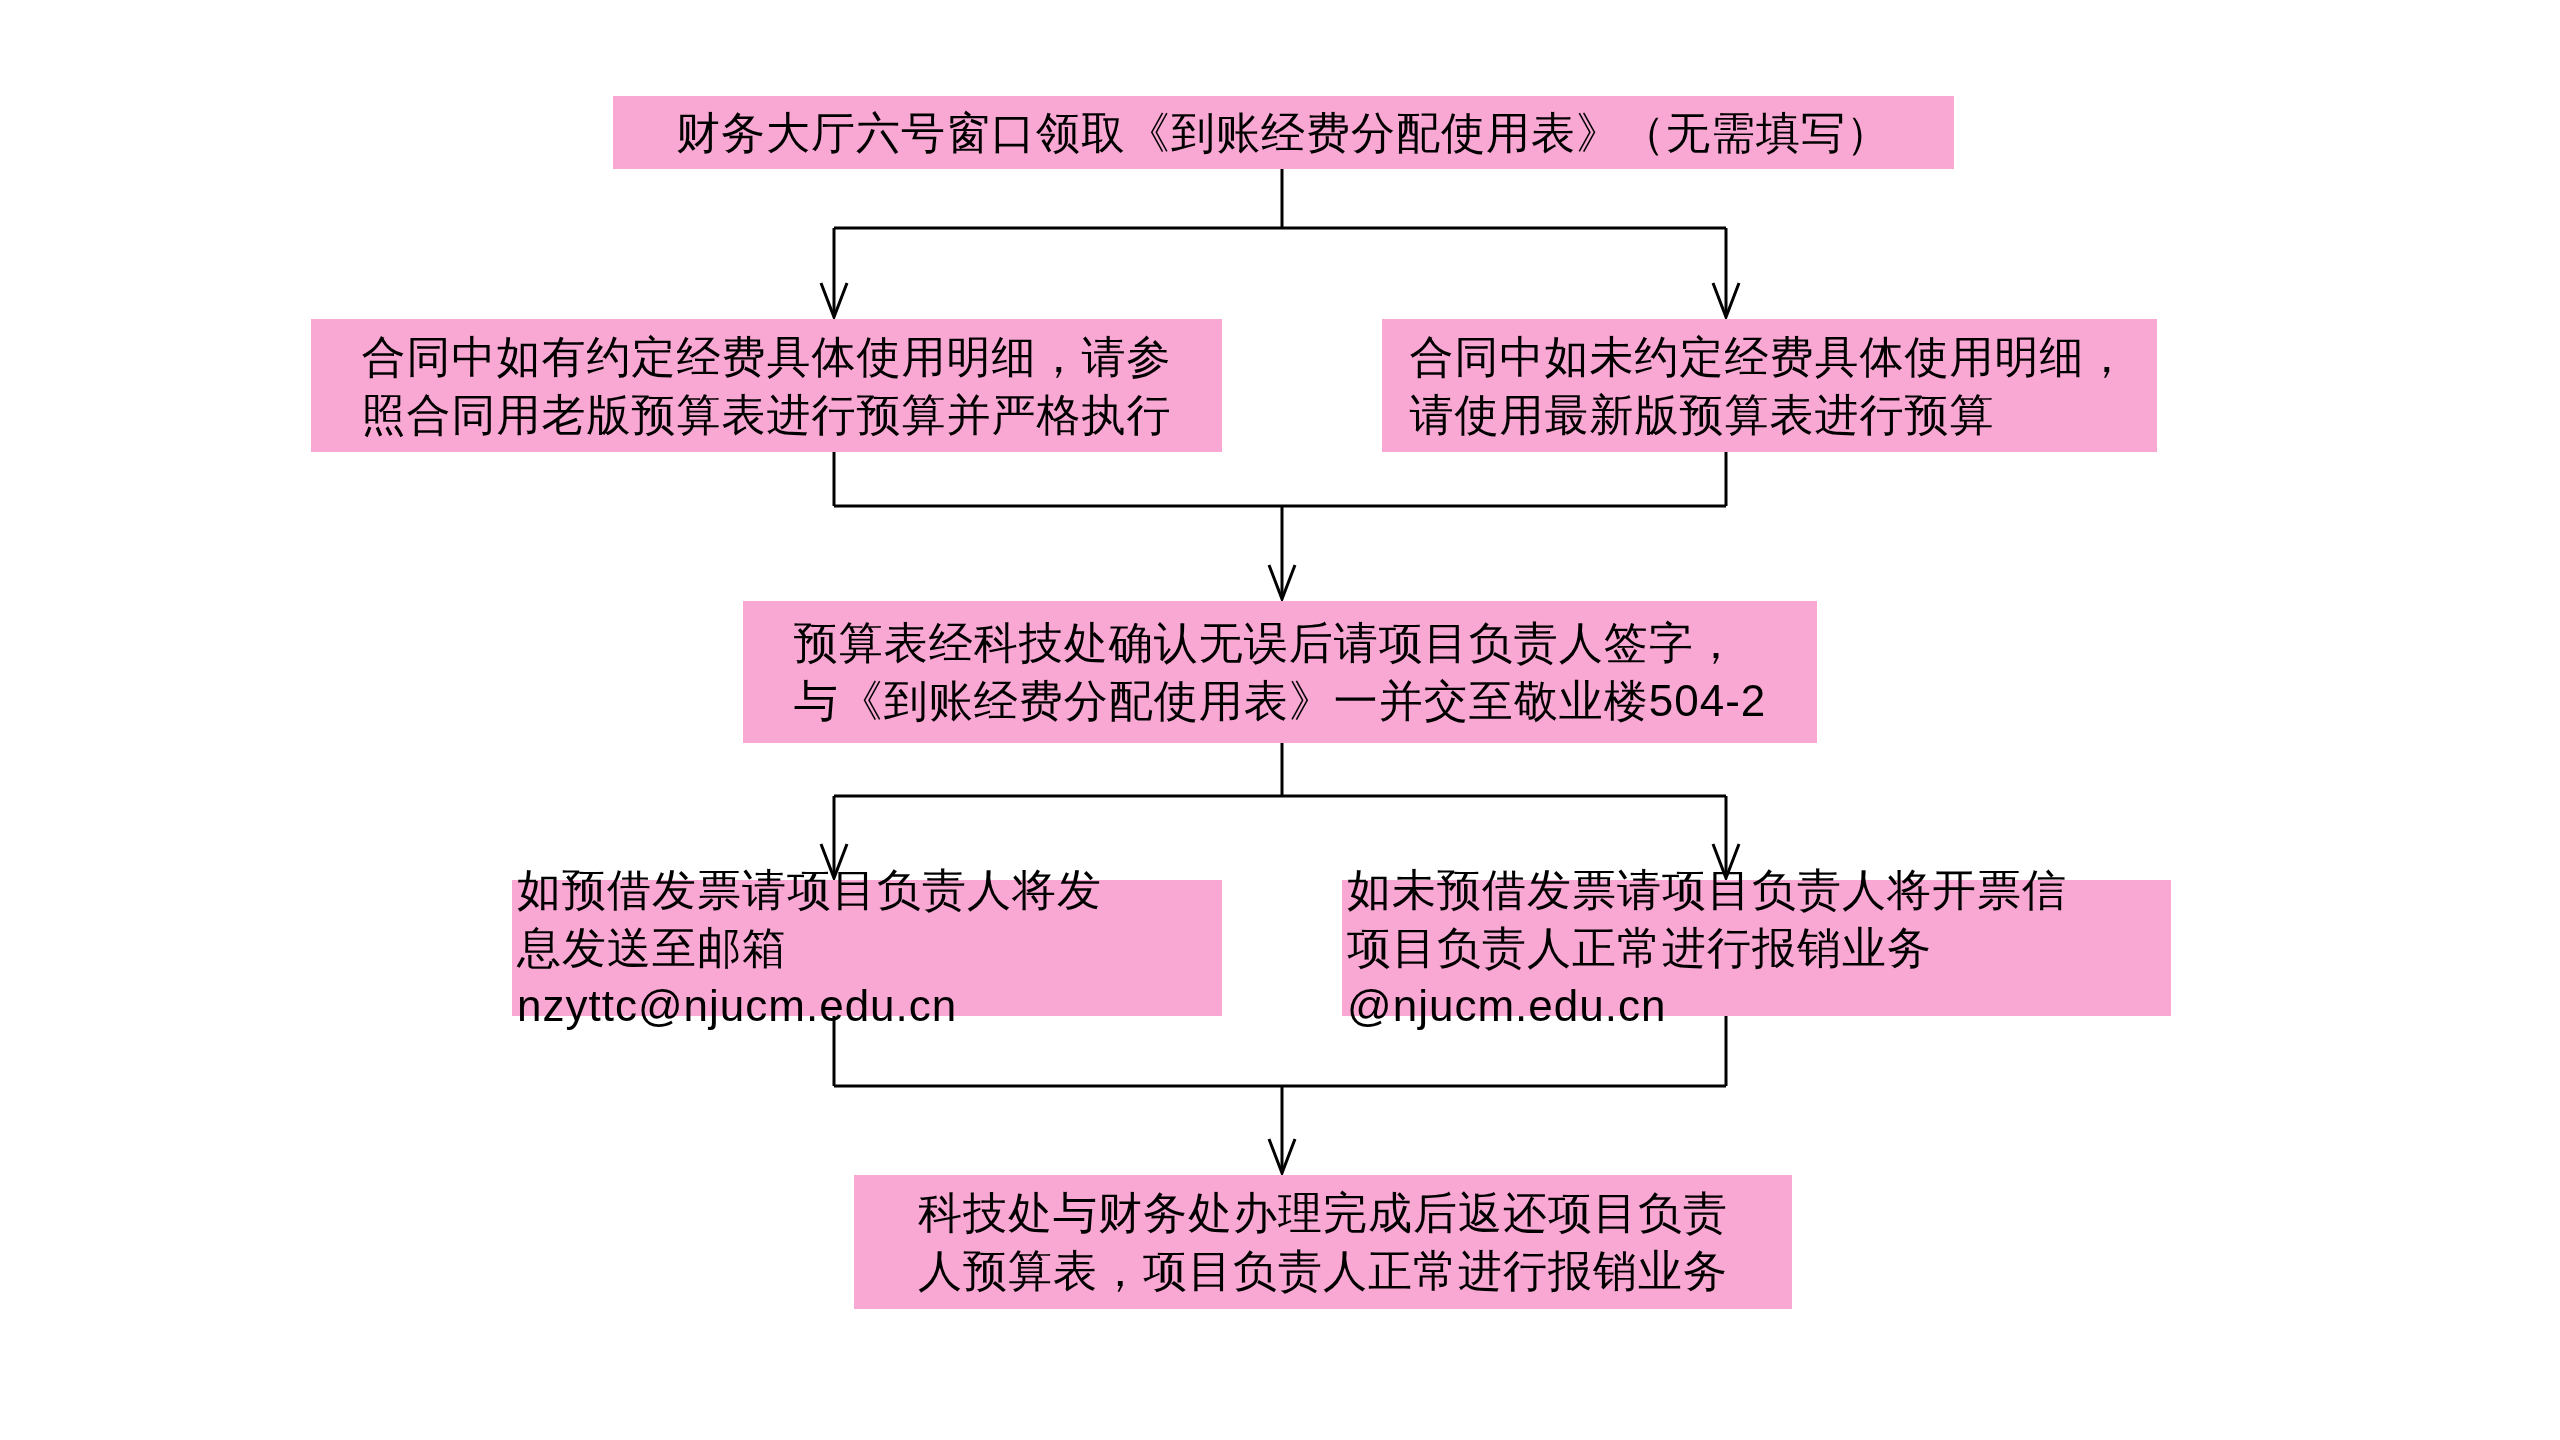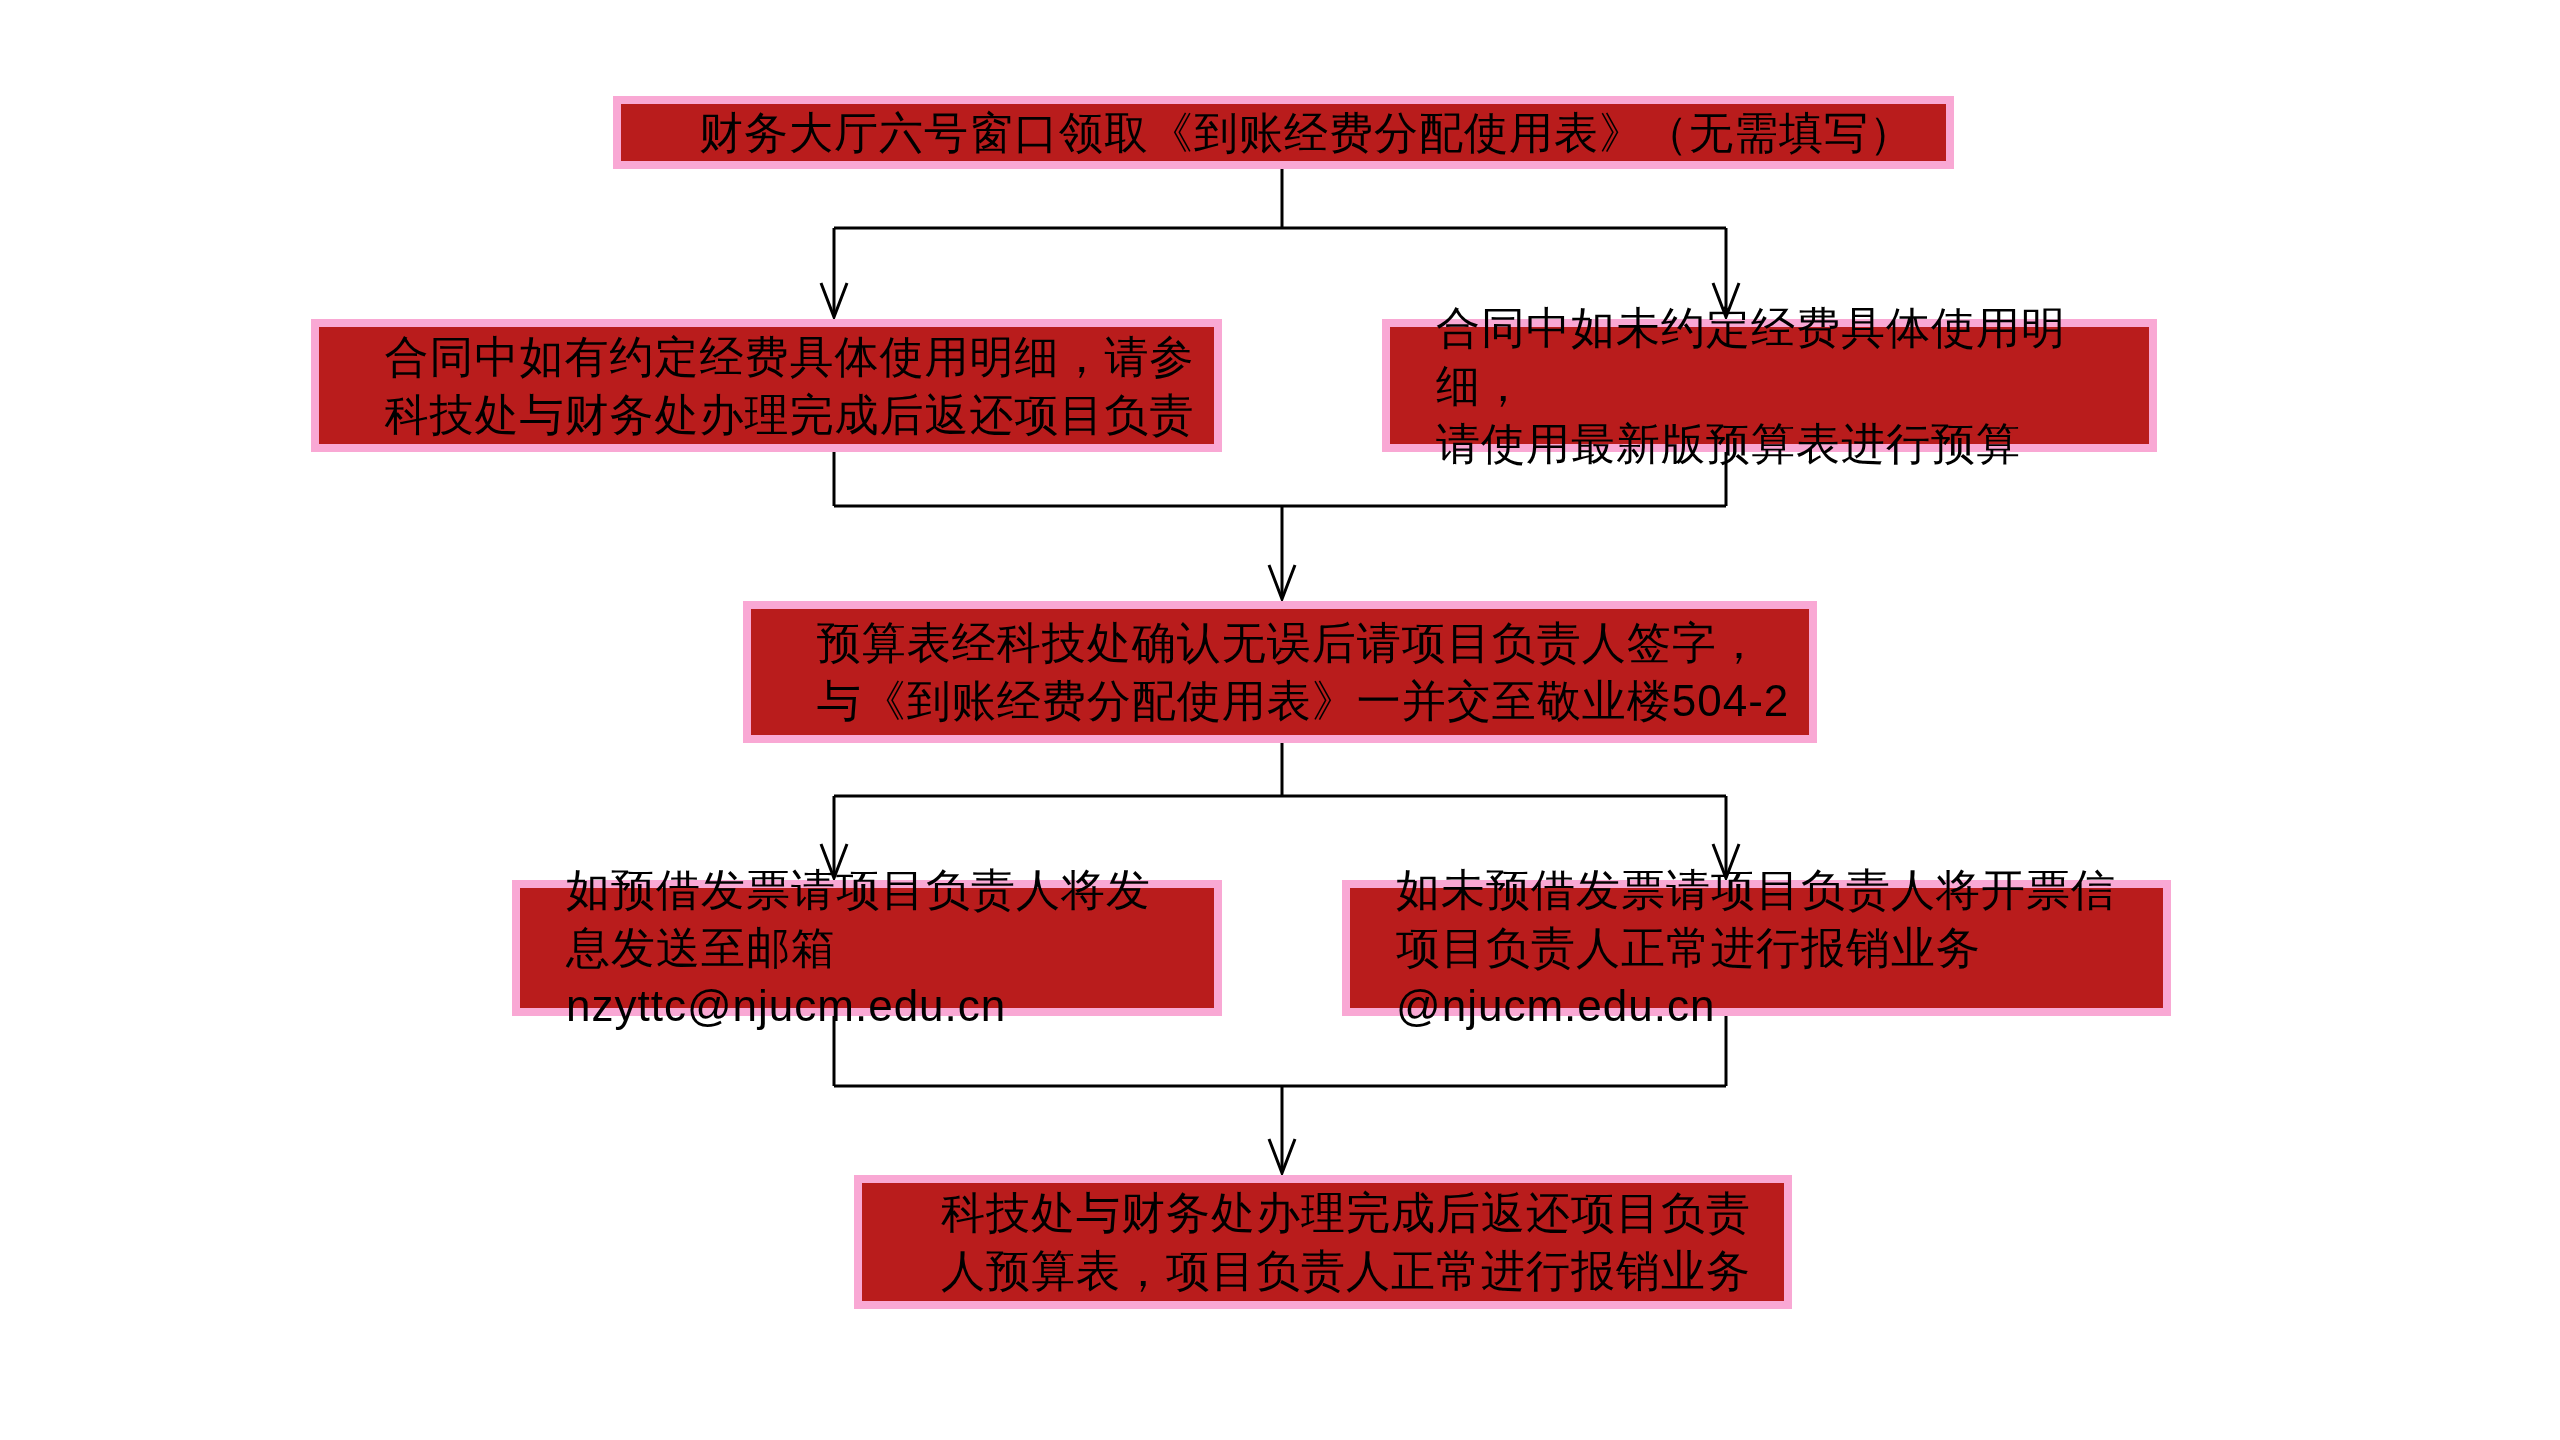--- a/index.html
+++ b/index.html
@@ -24,26 +24,25 @@
     height: 1440px;
   }
   .connectors line, .connectors polyline {
     stroke: #000000;
     stroke-width: 3;
     fill: none;
   }
   .node {
     position: absolute;
     box-sizing: border-box;
-    border: 8px solid #f9a8d4;
-    background: #b91c1c;
+    border: 5px solid #f9a8d4;
+    background: #f9a8d4;
     display: flex;
     align-items: center;
     justify-content: center;
-    padding-left: 46px;
   }
   .node-text {
     white-space: pre-line;
     text-align: left;
     font-size: 44px;
     line-height: 58px;
     letter-spacing: 1px;
   }
   .node.single .node-text {
     text-align: center;
@@ -90,21 +89,21 @@
       <polyline points="1269,1139 1282,1173 1295,1139"></polyline>
     </g>
   </svg>
 
   <div class="node single" style="left:613px; top:96px; width:1341px; height:73px;">
     <span class="node-text">财务大厅六号窗口领取《到账经费分配使用表》（无需填写）</span>
   </div>
 
   <div class="node" style="left:311px; top:319px; width:911px; height:133px;">
     <span class="node-text">合同中如有约定经费具体使用明细，请参
-科技处与财务处办理完成后返还项目负责</span>
+照合同用老版预算表进行预算并严格执行</span>
   </div>
 
   <div class="node" style="left:1342px; top:319px; width:775px; height:133px;margin-left:40px;">
     <span class="node-text">合同中如未约定经费具体使用明细，
 请使用最新版预算表进行预算</span>
   </div>
 
   <div class="node" style="left:743px; top:601px; width:1074px; height:142px;">
     <span class="node-text">预算表经科技处确认无误后请项目负责人签字，
 与《到账经费分配使用表》一并交至敬业楼504-2</span>

